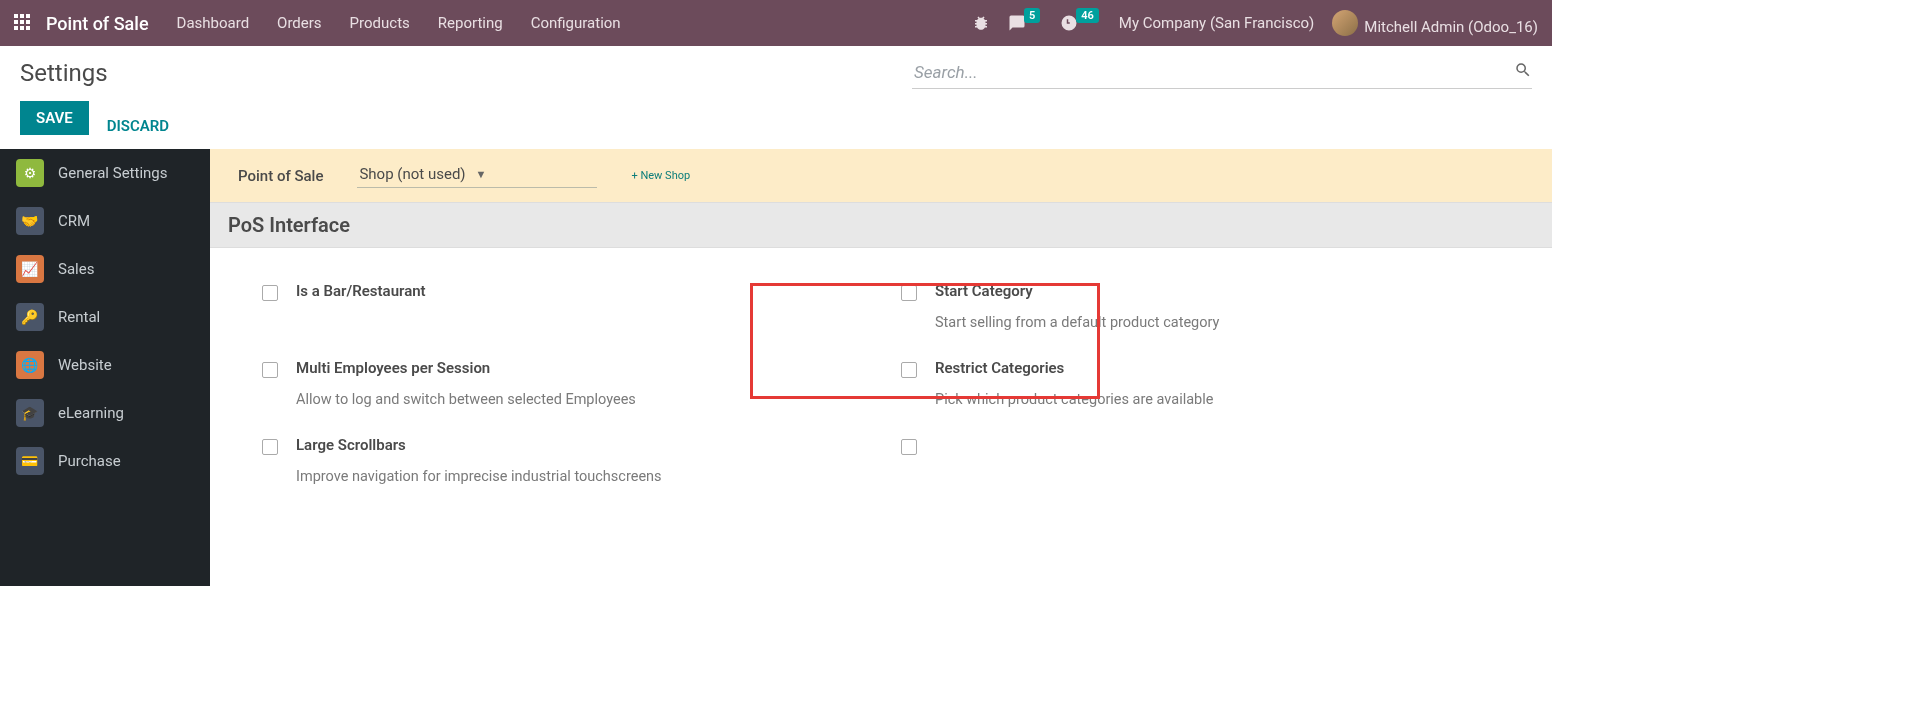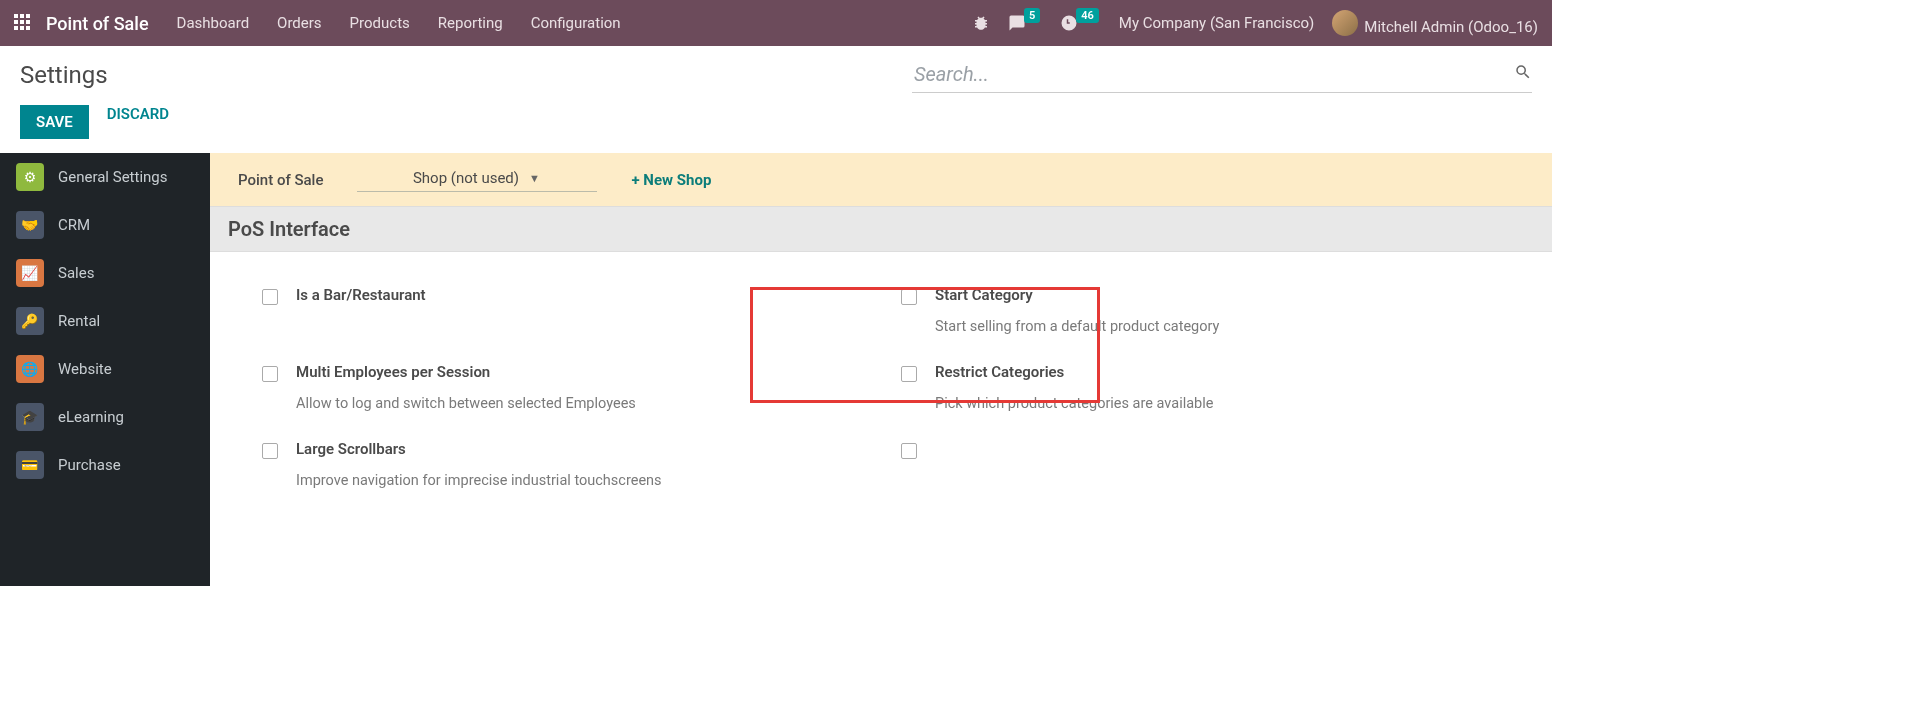--- a/index.html
+++ b/index.html
@@ -17,49 +17,49 @@
 .icon-btn { position:relative; cursor:pointer; color:#e9dfe3; display:flex; align-items:center; }
 .badge { background:#00a09d; color:#fff; font-size:11px; font-weight:600; padding:1px 5px; border-radius:3px; position:relative; top:-8px; left:-2px; }
 .company { cursor:pointer; color:#e9dfe3; }
 .avatar { width:26px; height:26px; border-radius:50%; background:linear-gradient(135deg,#d4a574,#8b6f47); margin-right:6px; }
 .user-block { display:flex; align-items:flex-end; cursor:pointer; color:#e9dfe3; }
 
 
 .header-row { display:flex; align-items:center; padding:10px 20px 0 20px; }
 .page-title { font-size:24px; color:#4a4a4a; }
 .search-wrap { margin-left:auto; width:620px; display:flex; align-items:center; border-bottom:1px solid #ccc; }
-.search-input { flex:1; border:none; outline:none; font-size:20px; padding:6px 2px; color:#555; }
+.search-input { flex:1; border:none; outline:none; font-size:17px; padding:6px 2px; color:#555; }
 .search-input::placeholder { color:#9aa0a6; font-style:italic; }
 .search-icon { color:#666; cursor:pointer; }
 
 
-.actions { padding:12px 20px 14px 20px; display:flex; align-items:flex-start; gap:18px; }
+.actions { padding:12px 20px 14px 20px; display:flex; align-items:flex-end; gap:18px; }
 .btn-save { background:#00858f; color:#fff; border:none; padding:8px 16px; font-size:15px; font-weight:600; cursor:pointer; }
 .btn-discard { background:none; border:none; color:#00858f; font-size:15px; font-weight:600; cursor:pointer; }
 
 
 .body-split { display:flex; height:calc(586px - 46px - 48px - 50px); }
 .sidebar { width:210px; background:#1f2428; color:#c7cdd1; overflow-y:auto; }
 .side-item { display:flex; align-items:center; gap:14px; padding:10px 16px; cursor:pointer; font-size:15px; }
 .side-icon { width:28px; height:28px; border-radius:4px; display:flex; align-items:center; justify-content:center; font-size:14px; color:#fff; flex-shrink:0; }
 .ic-general { background:#8fb93e; }
 .ic-crm { background:#4a5568; }
 .ic-sales { background:#d97742; }
 .ic-rental { background:#4a5568; }
 .ic-website { background:#d97742; }
 .ic-elearning { background:#4a5568; }
 .ic-purchase { background:#4a5568; }
 
 
 .main { flex:1; background:#fff; overflow-y:auto; position:relative; }
 .config-bar { background:#fdecc8; padding:14px 28px; display:flex; align-items:center; gap:34px; }
 .config-label { font-size:15px; color:#4a4a4a; font-weight:500; }
-.shop-select { display:flex; align-items:center; gap:10px; border-bottom:1px solid #bba; padding:2px 4px 4px 2px; min-width:240px; justify-content:center; cursor:pointer; color:#4a4a4a; font-size:15px; }
+.shop-select { display:flex; align-items:center; gap:10px; border-bottom:1px solid #bba; padding:2px 4px 4px 2px; min-width:240px; justify-content:flex-start; cursor:pointer; color:#4a4a4a; font-size:15px; }
 .caret { font-size:11px; color:#666; }
-.new-shop { color:#0c7d7a; font-weight:700; cursor:pointer; font-size:15px; }
+.new-shop { color:#0c7d7a; font-weight:400; cursor:pointer; font-size:11px; }
 
 .section-header { background:#e8e8e8; padding:10px 18px; font-size:20px; font-weight:600; color:#4a4a4a; border-top:1px solid #ddd; border-bottom:1px solid #ddd; }
 
 .settings-grid { display:grid; grid-template-columns:1fr 1fr; gap:28px 40px; padding:34px 52px; }
 .setting { display:flex; align-items:flex-start; gap:18px; }
 .chk { width:16px; height:16px; border:1px solid #aaa; border-radius:2px; margin-top:3px; cursor:pointer; flex-shrink:0; background:#fff; }
 .setting-text .t { font-weight:600; color:#4a4a4a; font-size:15px; }
 .setting-text .d { color:#7a7a7a; font-size:14.5px; margin-top:14px; }
 
 .red-box { position:absolute; border:3px solid #e53935; pointer-events:none; }

